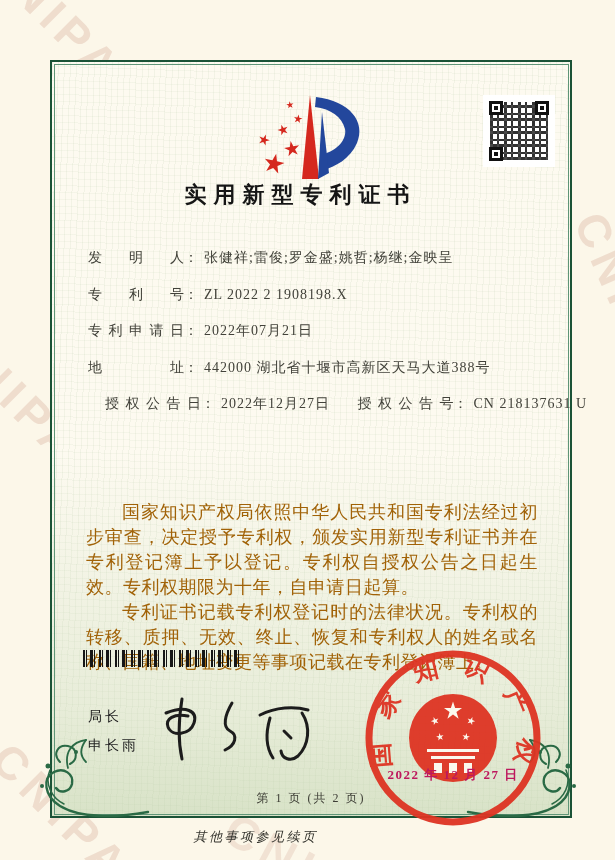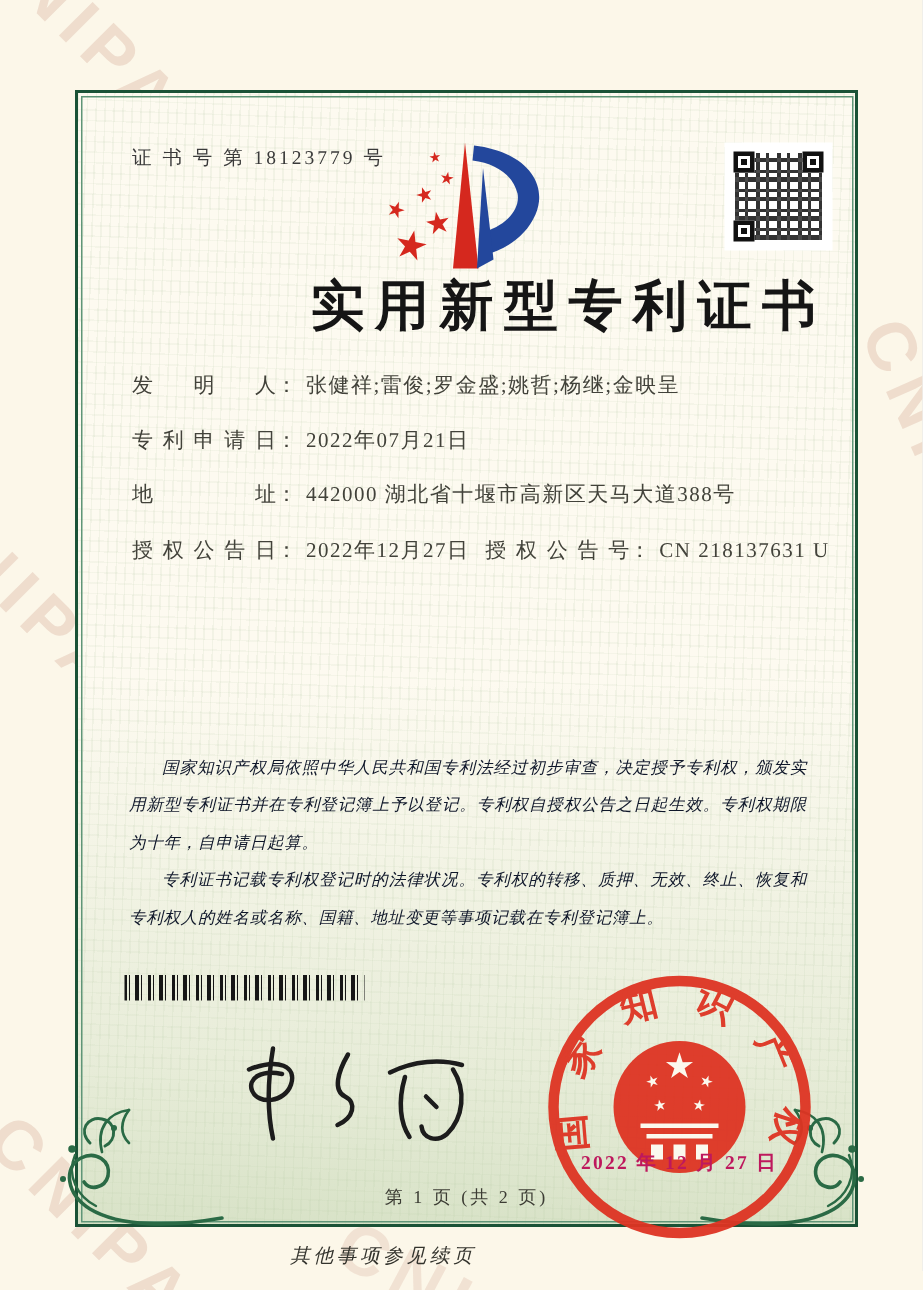--- a/index.html
+++ b/index.html
@@ -42,33 +42,33 @@
     position:absolute;inset:3px;
     background:
       repeating-linear-gradient(0deg,#1c1c1c 0 3px,transparent 3px 6px,#1c1c1c 6px 8px,transparent 8px 13px),
       repeating-linear-gradient(90deg,#1c1c1c 0 3px,transparent 3px 7px,#1c1c1c 7px 9px,transparent 9px 14px);
     background-blend-mode:screen;opacity:.9;
   }
   .finder{position:absolute;width:14px;height:14px;border:3px solid #111;background:#fff;box-sizing:border-box;}
   .finder::after{content:"";position:absolute;inset:2px;background:#111;}
   .f-tl{left:2px;top:2px;} .f-tr{right:2px;top:2px;} .f-bl{left:2px;bottom:2px;}
   .title{
-    position:absolute;left:50px;top:180px;width:501px;text-align:right;
-    font-size:36px;font-weight:600;letter-spacing:7px;color:#151515;
+    position:absolute;left:50px;top:180px;width:501px;text-align:center;
+    font-size:22px;font-weight:600;letter-spacing:7px;color:#151515;
   }
   .fields{position:absolute;left:88px;top:248px;width:452px;font-size:14px;color:#42423a;}
   .frow{margin-bottom:16.5px;line-height:20px;white-space:nowrap;}
   .flabel{display:inline-block;width:96px;text-align:justify;text-align-last:justify;vertical-align:top;}
   .fcolon{display:inline-block;margin-right:6px;}
   .fvalue{letter-spacing:1px;}
-  .fpair{display:inline-block;}
+  .fpair{display:inline-block;margin-left:17px;}
   .fpair.first{width:232px;}
   .body-text{
     position:absolute;left:86px;top:500px;width:452px;
-    font-size:11px;line-height:25px;color:#0f172a;font-style:italic;
+    font-size:18px;line-height:25px;color:#a16207;
     letter-spacing:0.5px;text-align:justify;
   }
   .body-text p{margin:0;text-indent:2em;}
   .barcode{
     position:absolute;left:83px;top:650px;width:160px;height:17px;
     background:repeating-linear-gradient(90deg,#161616 0 2px,transparent 2px 3px,#161616 3px 4px,transparent 4px 7px,#161616 7px 10px,transparent 10px 11px,#161616 11px 12px,transparent 12px 16px);
   }
   .commissioner{position:absolute;left:88px;top:702px;font-size:14px;letter-spacing:3px;color:#222;line-height:29px;}
   .signature{position:absolute;left:150px;top:683px;width:180px;height:90px;}
   .flourish{position:absolute;z-index:4;width:118px;height:92px;}
@@ -96,21 +96,20 @@
   <div class="wm wm4">CNIPA</div>
   <div class="wm wm5">CNIPA</div>
   <div class="wm wm6">CNIPA</div>
 
   <div class="frame">
     <div class="frame-inner"></div>
   </div>
 
   <div class="content">
 
-    <div class="cert-no">证 书 号 第 18123779 号</div>
 
     <svg class="logo" viewBox="0 0 122 90">
       <defs>
         <polygon id="star" points="0,-10 2.23,-3.07 9.51,-3.09 3.61,1.17 5.88,8.09 0,3.8 -5.88,8.09 -3.61,1.17 -9.51,-3.09 -2.23,-3.07"></polygon>
       </defs>
       <polygon points="58,3 50,87 67,87" fill="#d5281e"></polygon>
       <path d="M64,5 C98,9 114,30 105,51 C98,67 83,75 71,78 L72,62 C85,58 95,48 93,37 C90,25 79,17 63,15 Z" fill="#23479c"></path>
       <polygon points="70,20 66,87 77,81" fill="#23479c"></polygon>
       <use href="#star" fill="#d5281e" transform="translate(22,72) scale(1.05) rotate(12)"></use>
       <use href="#star" fill="#d5281e" transform="translate(40,57) scale(0.8) rotate(-10)"></use>
@@ -127,20 +126,23 @@
       <div class="finder f-bl"></div>
     </div>
 
     <div class="title">实用新型专利证书</div>
 
     <div class="fields">
       <div class="frow">
         <span class="flabel">发明人</span><span class="fcolon">：</span><span class="fvalue">张健祥;雷俊;罗金盛;姚哲;杨继;金映呈</span>
       </div>
       <div class="frow">
+        <span class="flabel">专利号</span><span class="fcolon">：</span><span class="fvalue">ZL 2022 2 1908198.X</span>
+      </div>
+      <div class="frow">
         <span class="flabel">专利申请日</span><span class="fcolon">：</span><span class="fvalue">2022年07月21日</span>
       </div>
       <div class="frow">
         <span class="flabel">地址</span><span class="fcolon">：</span><span class="fvalue">442000 湖北省十堰市高新区天马大道388号</span>
       </div>
       <div class="frow">
         <span class="fpair first">
           <span class="flabel">授权公告日</span><span class="fcolon">：</span><span class="fvalue">2022年12月27日</span>
         </span>
         <span class="fpair">
@@ -149,20 +151,24 @@
       </div>
     </div>
 
     <div class="body-text">
       <p>国家知识产权局依照中华人民共和国专利法经过初步审查，决定授予专利权，颁发实用新型专利证书并在专利登记簿上予以登记。专利权自授权公告之日起生效。专利权期限为十年，自申请日起算。</p>
       <p>专利证书记载专利权登记时的法律状况。专利权的转移、质押、无效、终止、恢复和专利权人的姓名或名称、国籍、地址变更等事项记载在专利登记簿上。</p>
     </div>
 
     <div class="barcode"></div>
 
+    <div class="commissioner">
+      <div>局长</div>
+      <div>申长雨</div>
+    </div>
 
     <svg class="signature" viewBox="0 0 180 90" fill="none" stroke="#1c1c1c" stroke-width="3" stroke-linecap="round">
       <path d="M32,16 C28,40 28,58 32,76"></path>
       <path d="M16,30 C36,22 48,28 44,40 C40,52 22,54 18,44 C15,36 24,30 38,33"></path>
       <path d="M82,20 C75,32 72,44 80,48 C88,52 86,62 75,67"></path>
       <path d="M110,32 C126,24 144,23 158,27"></path>
       <path d="M120,35 C115,52 117,66 123,75"></path>
       <path d="M152,30 C161,44 159,62 148,73 C141,79 132,76 131,68"></path>
       <path d="M134,48 l7,7"></path>
     </svg>

